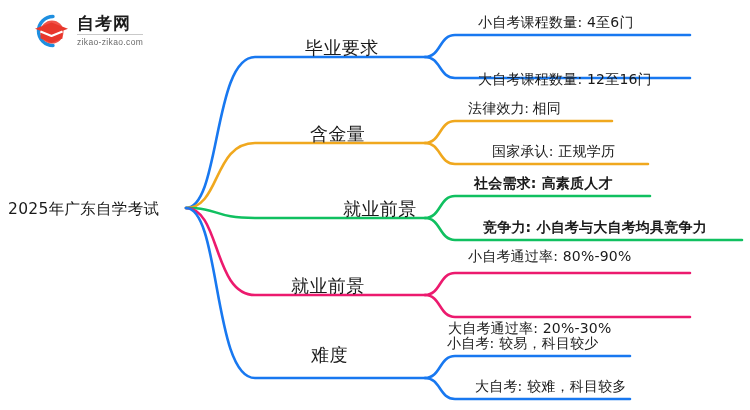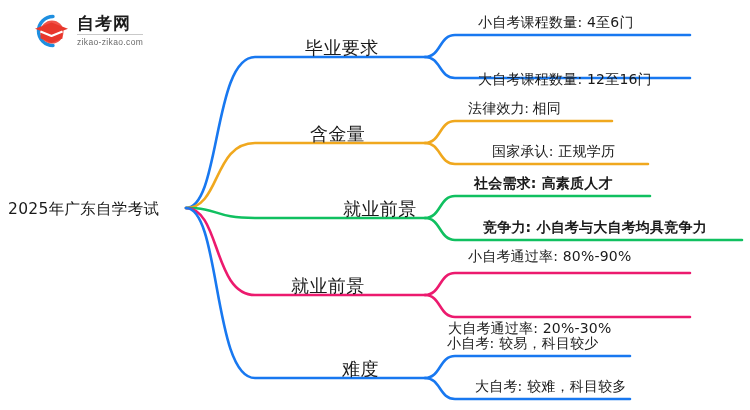--- a/index.html
+++ b/index.html
@@ -81,16 +81,16 @@
       <div class="node leaf" style="left: 492px; top: 143px;">国家承认: 正规学历</div>
       <div class="node topic" style="left: 310px; top: 122px;">含金量</div>
       <div class="node leaf" style="left: 474px; top: 175px; font-weight: bold;">社会需求: 高素质人才</div>
       <div class="node leaf" style="left: 483px; top: 219px; font-weight: bold;">竞争力: 小自考与大自考均具竞争力</div>
       <div class="node topic" style="left: 307px; top: 197px; margin-left: 36px;">就业前景</div>
       <div class="node leaf" style="left: 468px; top: 248px;">小自考通过率: 80%-90%</div>
       <div class="node leaf" style="left: 448px; top: 296px; margin-top: 24px;">大自考通过率: 20%-30%</div>
       <div class="node topic" style="left: 291px; top: 274px;">就业前景</div>
       <div class="node leaf" style="left: 447px; top: 335px;">小自考: 较易，科目较少</div>
       <div class="node leaf" style="left: 447px; top: 378px; margin-left: 28px;">大自考: 较难，科目较多</div>
-      <div class="node topic" style="left: 311px; top: 357px; margin-left: 31px;">难度</div>
+      <div class="node topic" style="left: 311px; top: 343px;">难度</div>
     </div>
 
 </div>
 
 </body></html>

